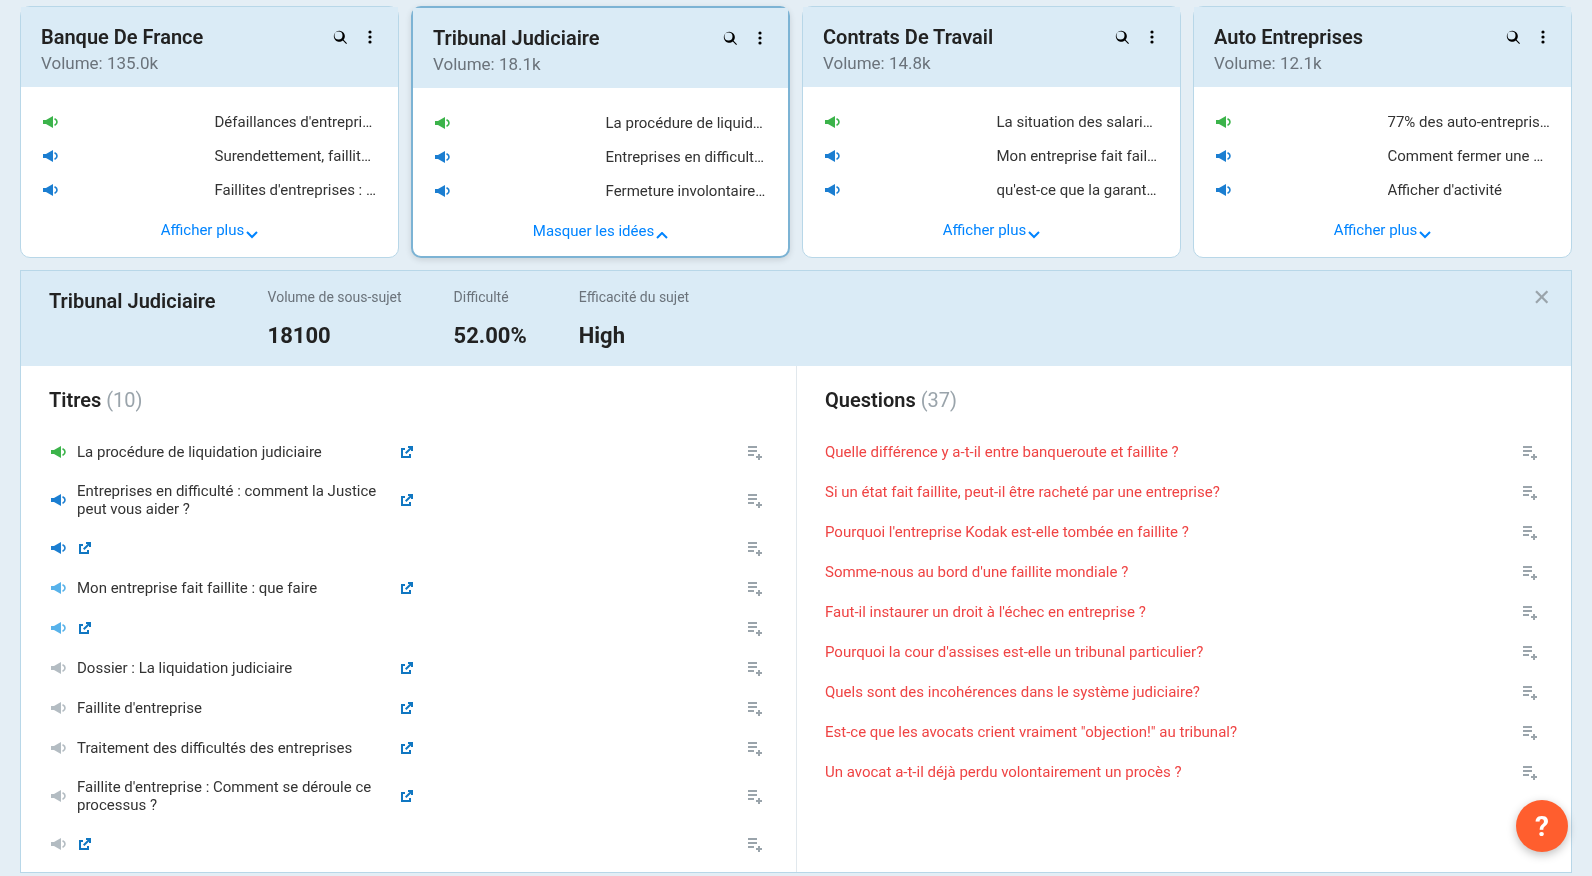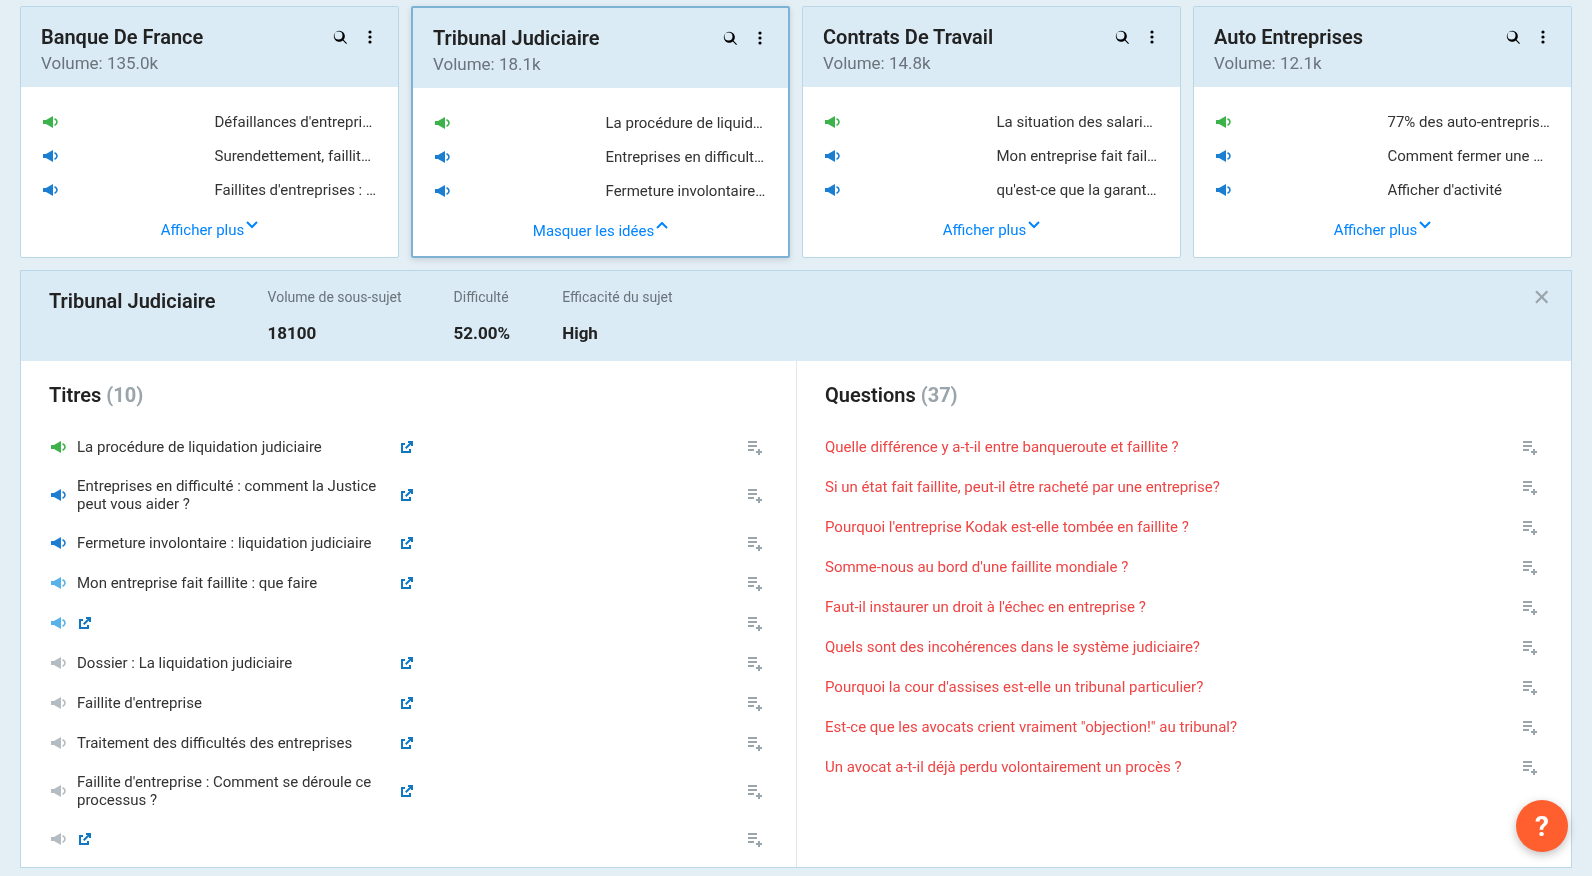--- a/index.html
+++ b/index.html
@@ -31,21 +31,21 @@
   
   .cards{
     display:grid;
     grid-template-columns:repeat(4,1fr);
     gap:12px;
     padding:6px 20px 10px;
   }
   .card{
     background:var(--card-bg);
     border:1px solid var(--card-border);
-    border-radius:2px;
+    border-radius:10px;
     display:flex;
     flex-direction:column;
   }
   .card-head{
     background:var(--header-bg);
     padding:18px 20px 14px;
     display:flex;
     align-items:flex-start;
     justify-content:space-between;
   }
@@ -76,21 +76,21 @@
     flex:1;
   }
   .card-foot{
     text-align:center;
     padding:10px 0 16px;
     color:var(--blue);
     font-size:15px;
   }
   .card-foot a{
     display:inline-flex;
-    align-items:flex-start;
+    align-items:flex-end;
     gap:2px;
     cursor:pointer;
   }
 
   
   .card.selected{border:2px solid #7cb3d4;box-shadow:0 2px 6px rgba(0,0,0,.12)}
 
   
   .detail{
     margin:2px 20px 0;
@@ -105,21 +105,21 @@
     position:relative;
   }
   .detail-title{
     font-size:20px;
     font-weight:600;
     color:#222;
     padding-right:26px;
   }
   .metric{padding:0 26px;border-left:0}
   .metric .label{font-size:14px;color:var(--muted);margin-bottom:18px}
-  .metric .value{font-size:17px;font-weight:700;color:#222}
+  .metric .value{font-size:22px;font-weight:700;color:#222}
   .close{
     position:absolute;
     right:20px;top:14px;
     font-size:22px;
     color:var(--icon-grey);
     cursor:pointer;
   }
   .detail-body{
     display:grid;
     grid-template-columns:1fr 1fr;
@@ -127,21 +127,21 @@
   .col{
     padding:22px 28px 10px;
   }
   .col + .col{border-left:1px solid var(--sep)}
   .col-title{
     font-size:20px;
     font-weight:600;
     color:#222;
     margin:0 0 20px;
   }
-  .col-title .count{color:var(--icon-grey);font-weight:700}
+  .col-title .count{color:var(--icon-grey);font-weight:400}
   .item-row{
     display:flex;
     align-items:center;
     gap:10px;
     padding:10px 0;
     min-height:40px;
   }
   .item-row .txt{
     flex:1;
     color:#ef4444;
@@ -491,21 +491,20 @@
               </svg>
       </span>
     </div>
     <div class="item-row" data-has-link="true">
       <span class="megaphone">
     <svg width="18" height="18" viewBox="0 0 18 18">
       <path d="M2 7h3l7-4v12l-7-4H2z" fill="#1b7ed1"></path>
       <path d="M14 6c1.2.6 2 1.8 2 3s-.8 2.4-2 3" fill="none" stroke="#1b7ed1" stroke-width="1.6" stroke-linecap="round"></path>
     </svg>
             </span>
-      <span class="txt">Fermeture involontaire : liquidation judiciaire</span>
       <span class="ext">
         <svg width="16" height="16">
                 <use href="#ext-ic"></use>
               </svg>
       </span>
       <span style="flex:1"></span>
       <span class="add">
         <svg width="18" height="18">
                 <use href="#add-ic"></use>
               </svg>
@@ -692,29 +691,29 @@
     </div>
     <div class="item-row">
       <span class="txt">Faut-il instaurer un droit à l'échec en entreprise ?</span>
       <span class="add">
         <svg width="18" height="18">
                 <use href="#add-ic"></use>
               </svg>
       </span>
     </div>
     <div class="item-row">
+      <span class="txt">Pourquoi la cour d'assises est-elle un tribunal particulier?</span>
+      <span class="add">
+        <svg width="18" height="18">
+                <use href="#add-ic"></use>
+              </svg>
+      </span>
+    </div>
+    <div class="item-row">
       <span class="txt">Quels sont des incohérences dans le système judiciaire?</span>
-      <span class="add">
-        <svg width="18" height="18">
-                <use href="#add-ic"></use>
-              </svg>
-      </span>
-    </div>
-    <div class="item-row">
-      <span class="txt">Pourquoi la cour d'assises est-elle un tribunal particulier?</span>
       <span class="add">
         <svg width="18" height="18">
                 <use href="#add-ic"></use>
               </svg>
       </span>
     </div>
     <div class="item-row">
       <span class="txt">Est-ce que les avocats crient vraiment "objection!" au tribunal?</span>
       <span class="add">
         <svg width="18" height="18">

